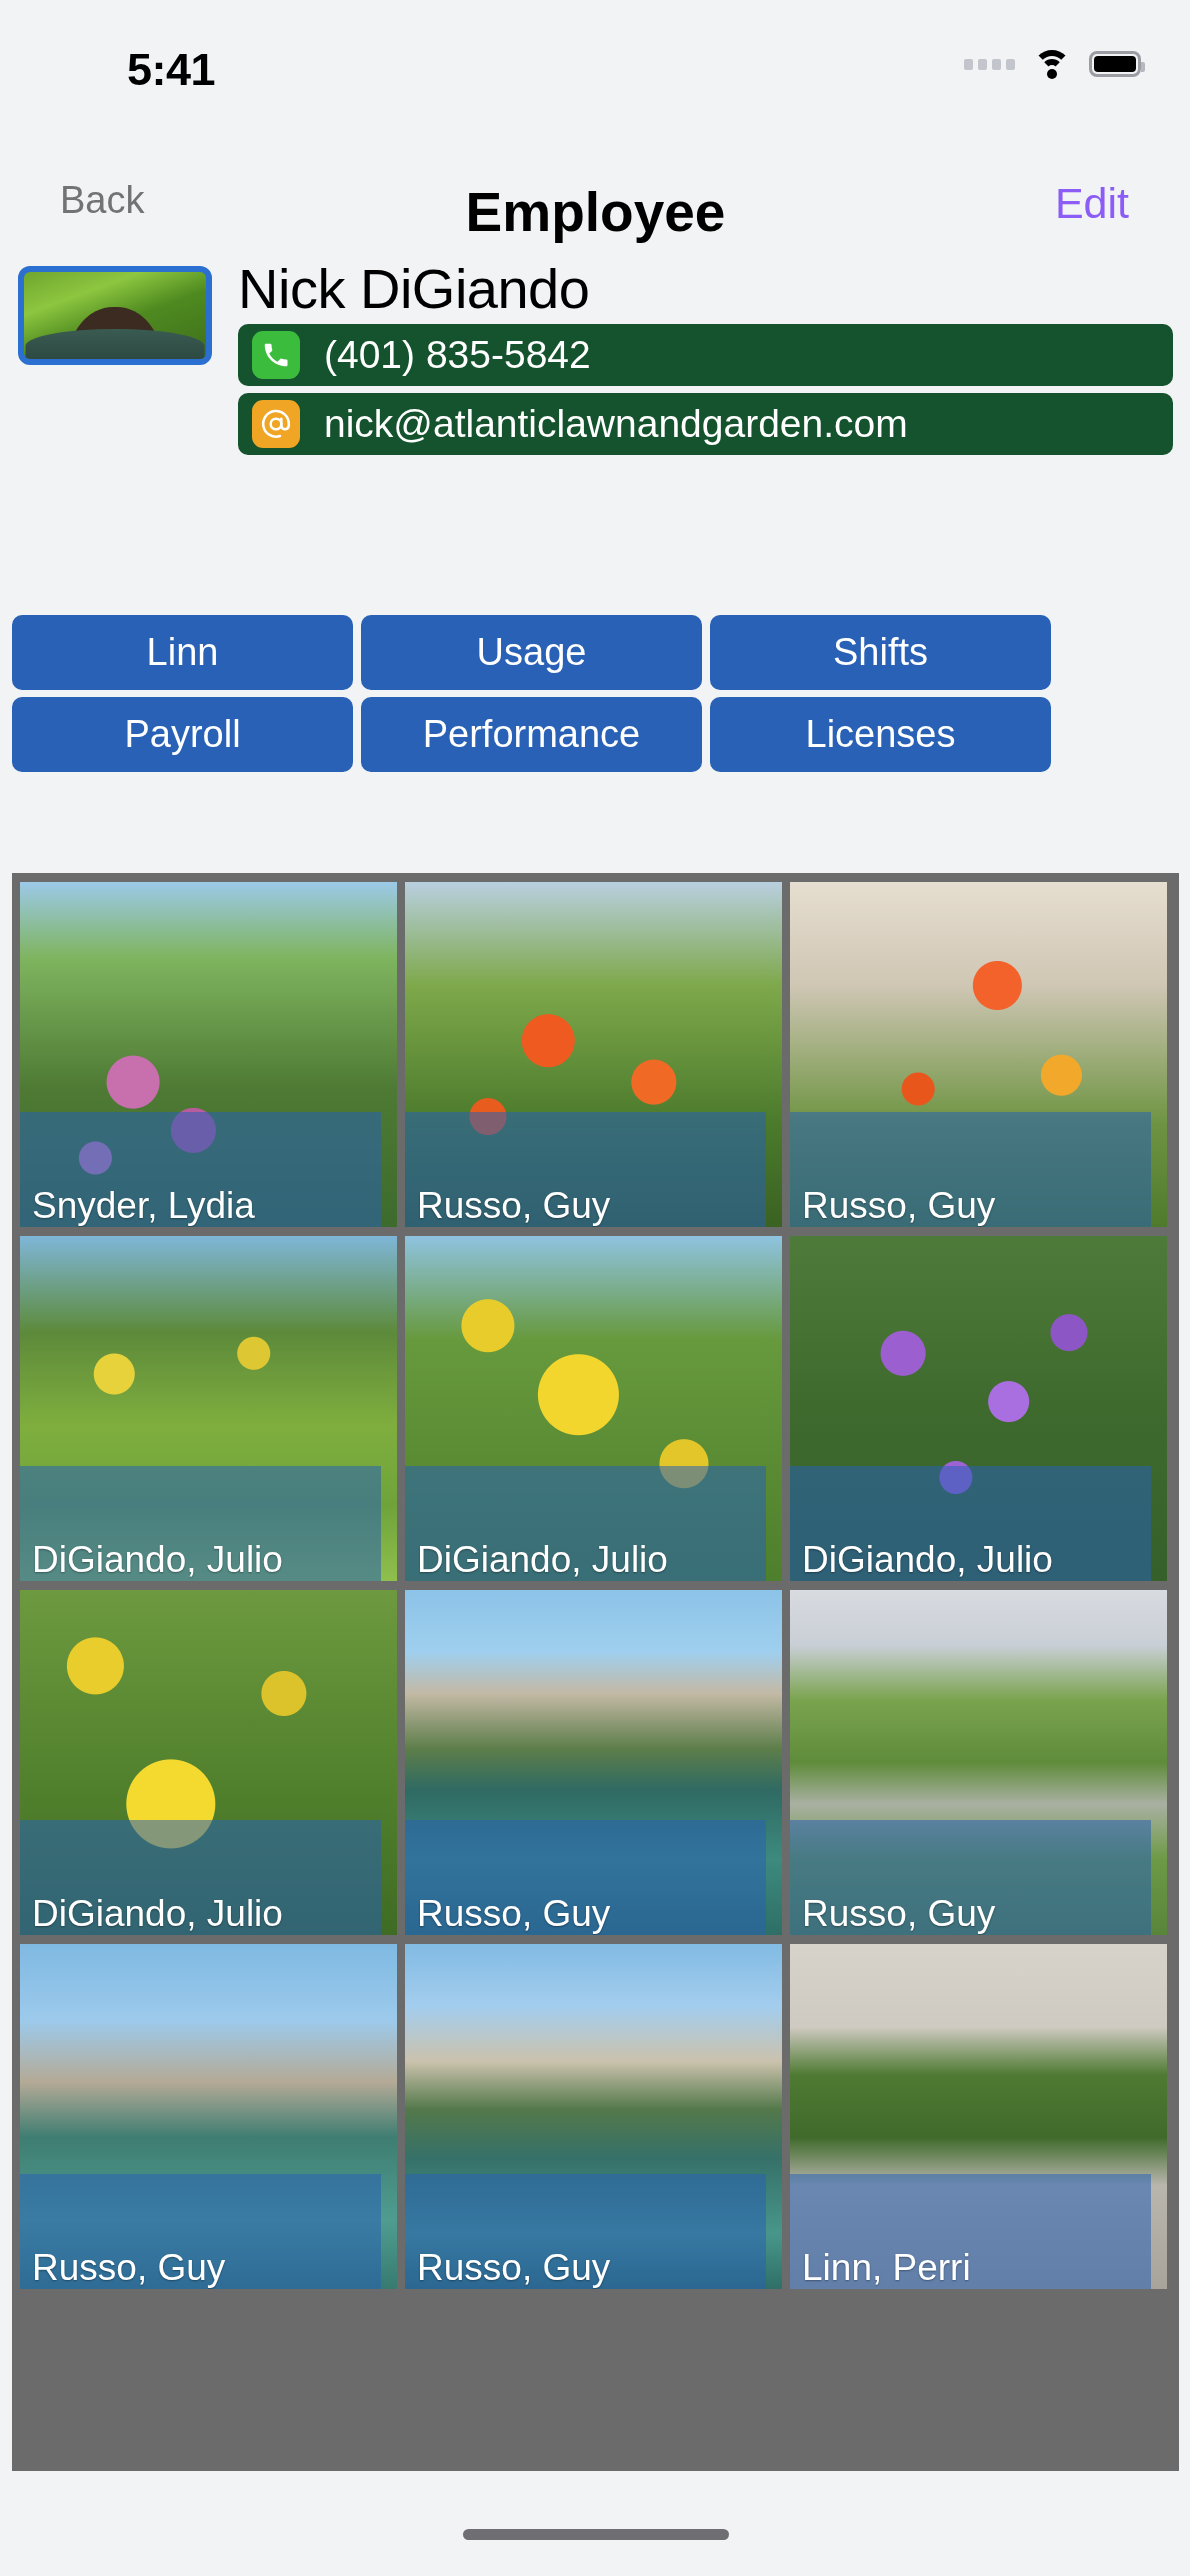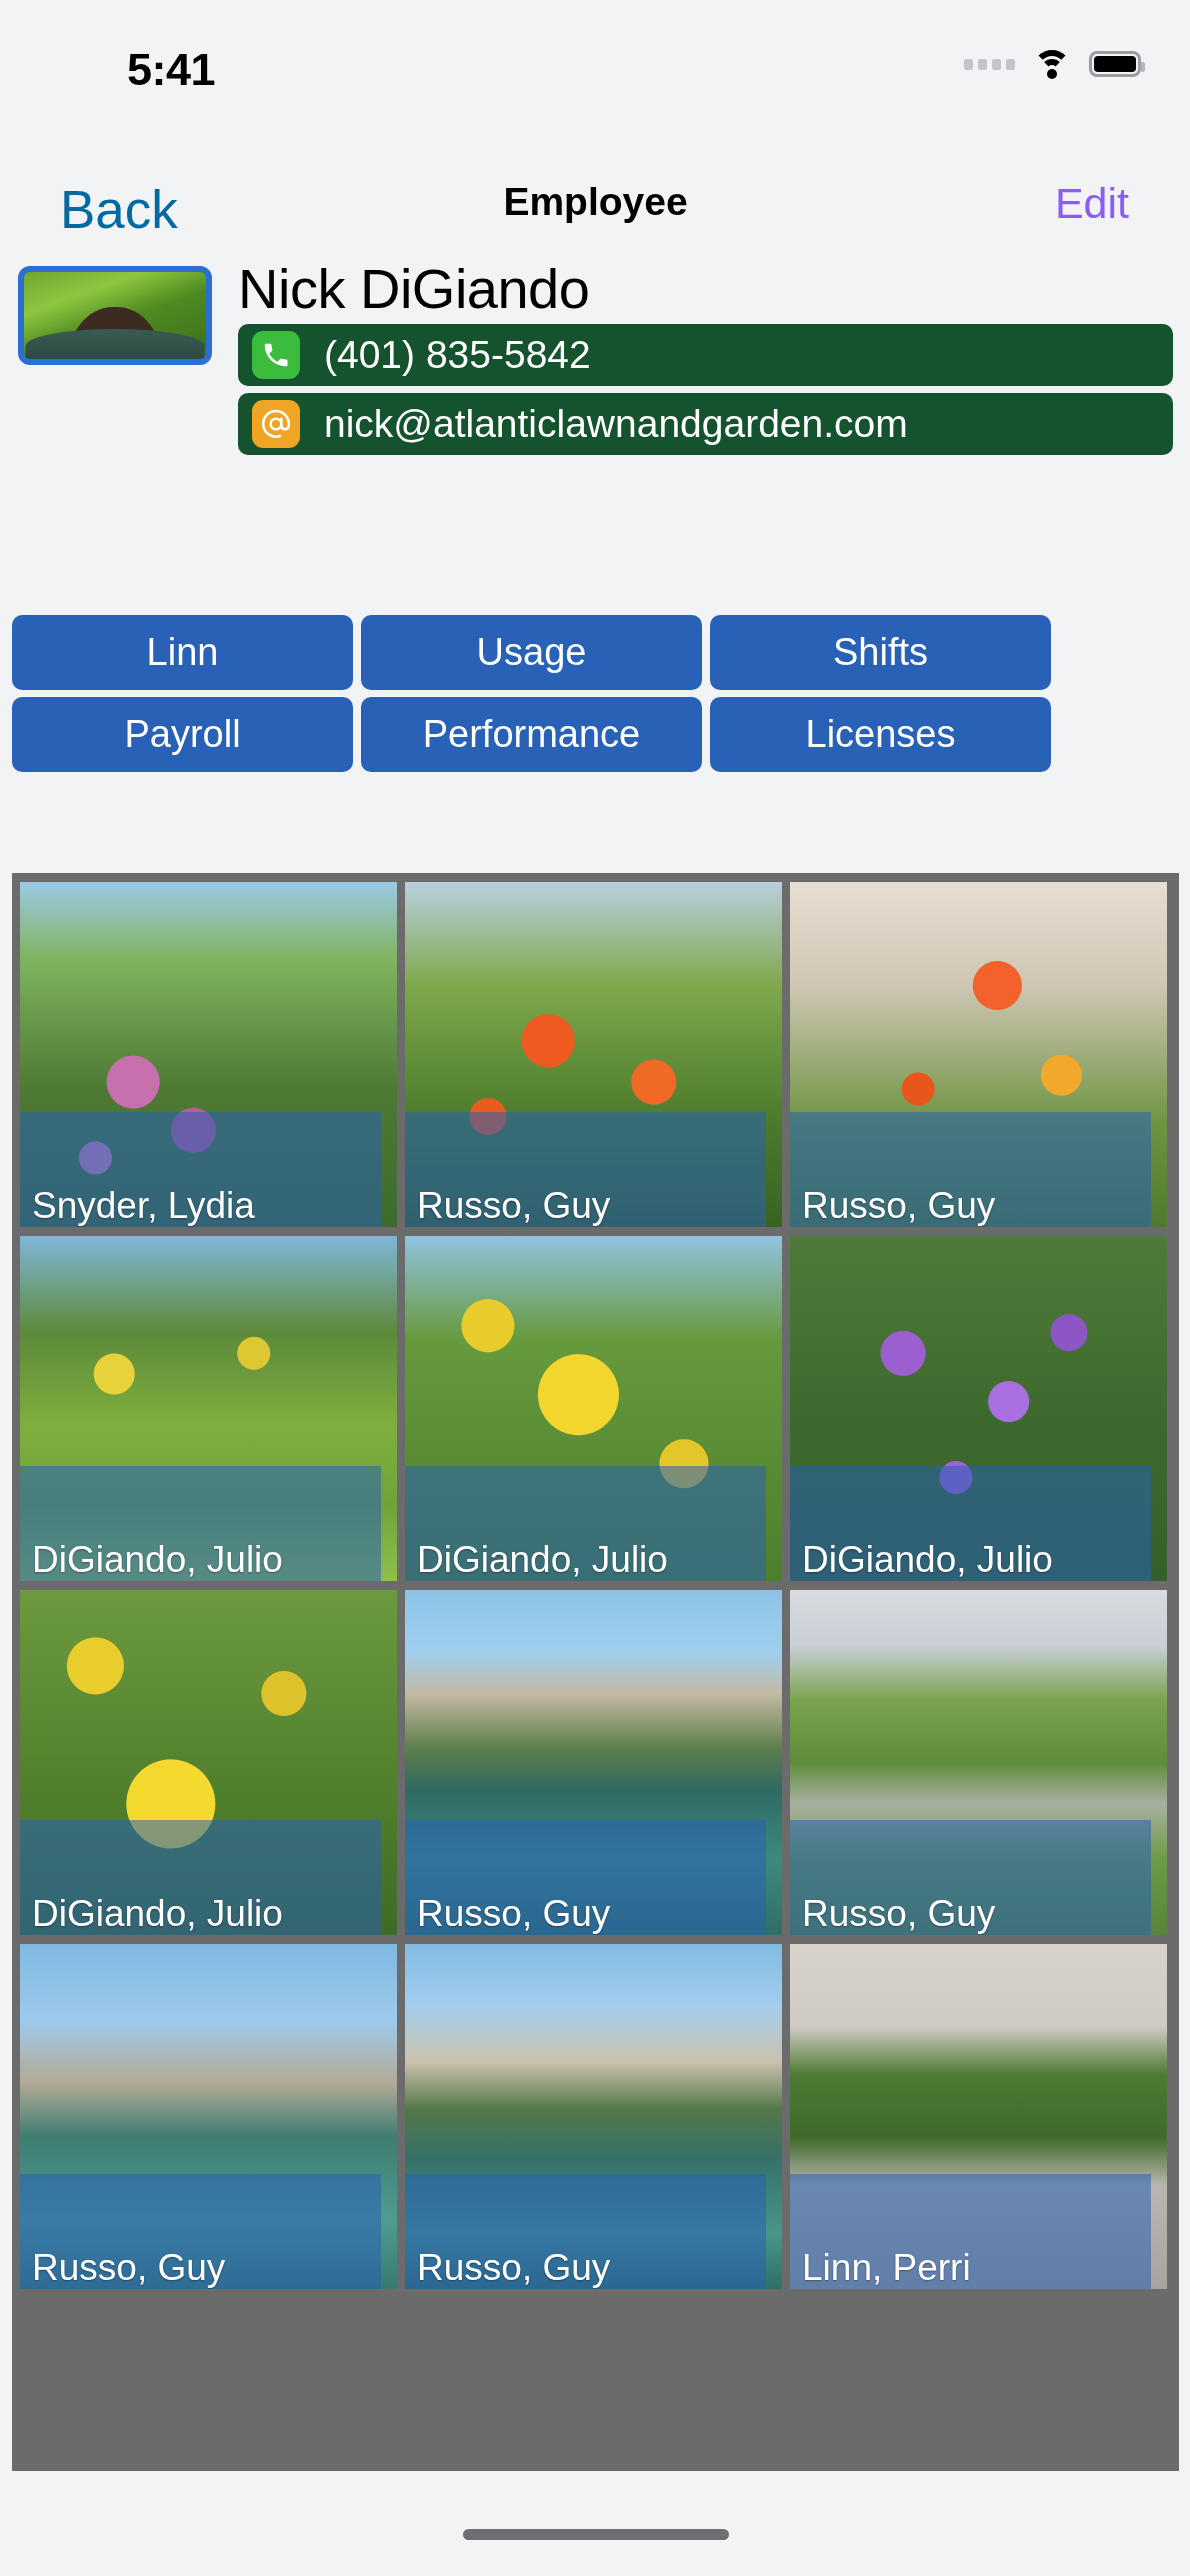--- a/index.html
+++ b/index.html
@@ -29,22 +29,22 @@
   .wifi span { position:absolute; left:50%; transform:translateX(-50%); border-radius:50%; }
   .wifi .a { top:0;  width:38px; height:38px; border:6px solid #000; border-bottom-color:transparent; border-left-color:transparent; border-right-color:transparent; }
   .wifi .b { top:9px; width:22px; height:22px; border:6px solid #000; border-bottom-color:transparent; border-left-color:transparent; border-right-color:transparent; }
   .wifi .c { top:19px; width:10px; height:10px; background:#000; }
   .batt { position:relative; width:52px; height:26px; border:3px solid #9a9da3; border-radius:8px; }
   .batt .fill { position:absolute; inset:2px; background:#000; border-radius:4px; }
   .batt .cap { position:absolute; right:-7px; top:8px; width:4px; height:10px; background:#b5b8bd; border-radius:0 2px 2px 0; }
 
   
   .navbar { position:absolute; top:164px; left:0; width:1191px; height:89px; }
-  .nav-back { position:absolute; left:60px; top:15px; font-size:53px; color:#0369a1; }
-  .nav-title { position:absolute; left:0; top:16px; width:1191px; text-align:center; font-size:39px; font-weight:700; color:#000; }
+  .nav-back { position:absolute; left:60px; top:15px; font-size:38px; color:#737373; }
+  .nav-title { position:absolute; left:0; top:16px; width:1191px; text-align:center; font-size:55px; font-weight:700; color:#000; }
   .nav-edit { position:absolute; right:62px; top:15px; font-size:43px; color:#8b5cf6; }
 
   
   .profile { position:absolute; top:266px; left:18px; width:1155px; height:104px; }
   .avatar {
     position:absolute; left:0; top:0; width:194px; height:99px;
     border:6px solid #2b6fd0; border-radius:12px; overflow:hidden;
     background:linear-gradient(160deg,#6fa62e 0%,#8dc63f 28%,#4e8a20 55%,#3f6f1b 100%);
   }
   .avatar .face {

